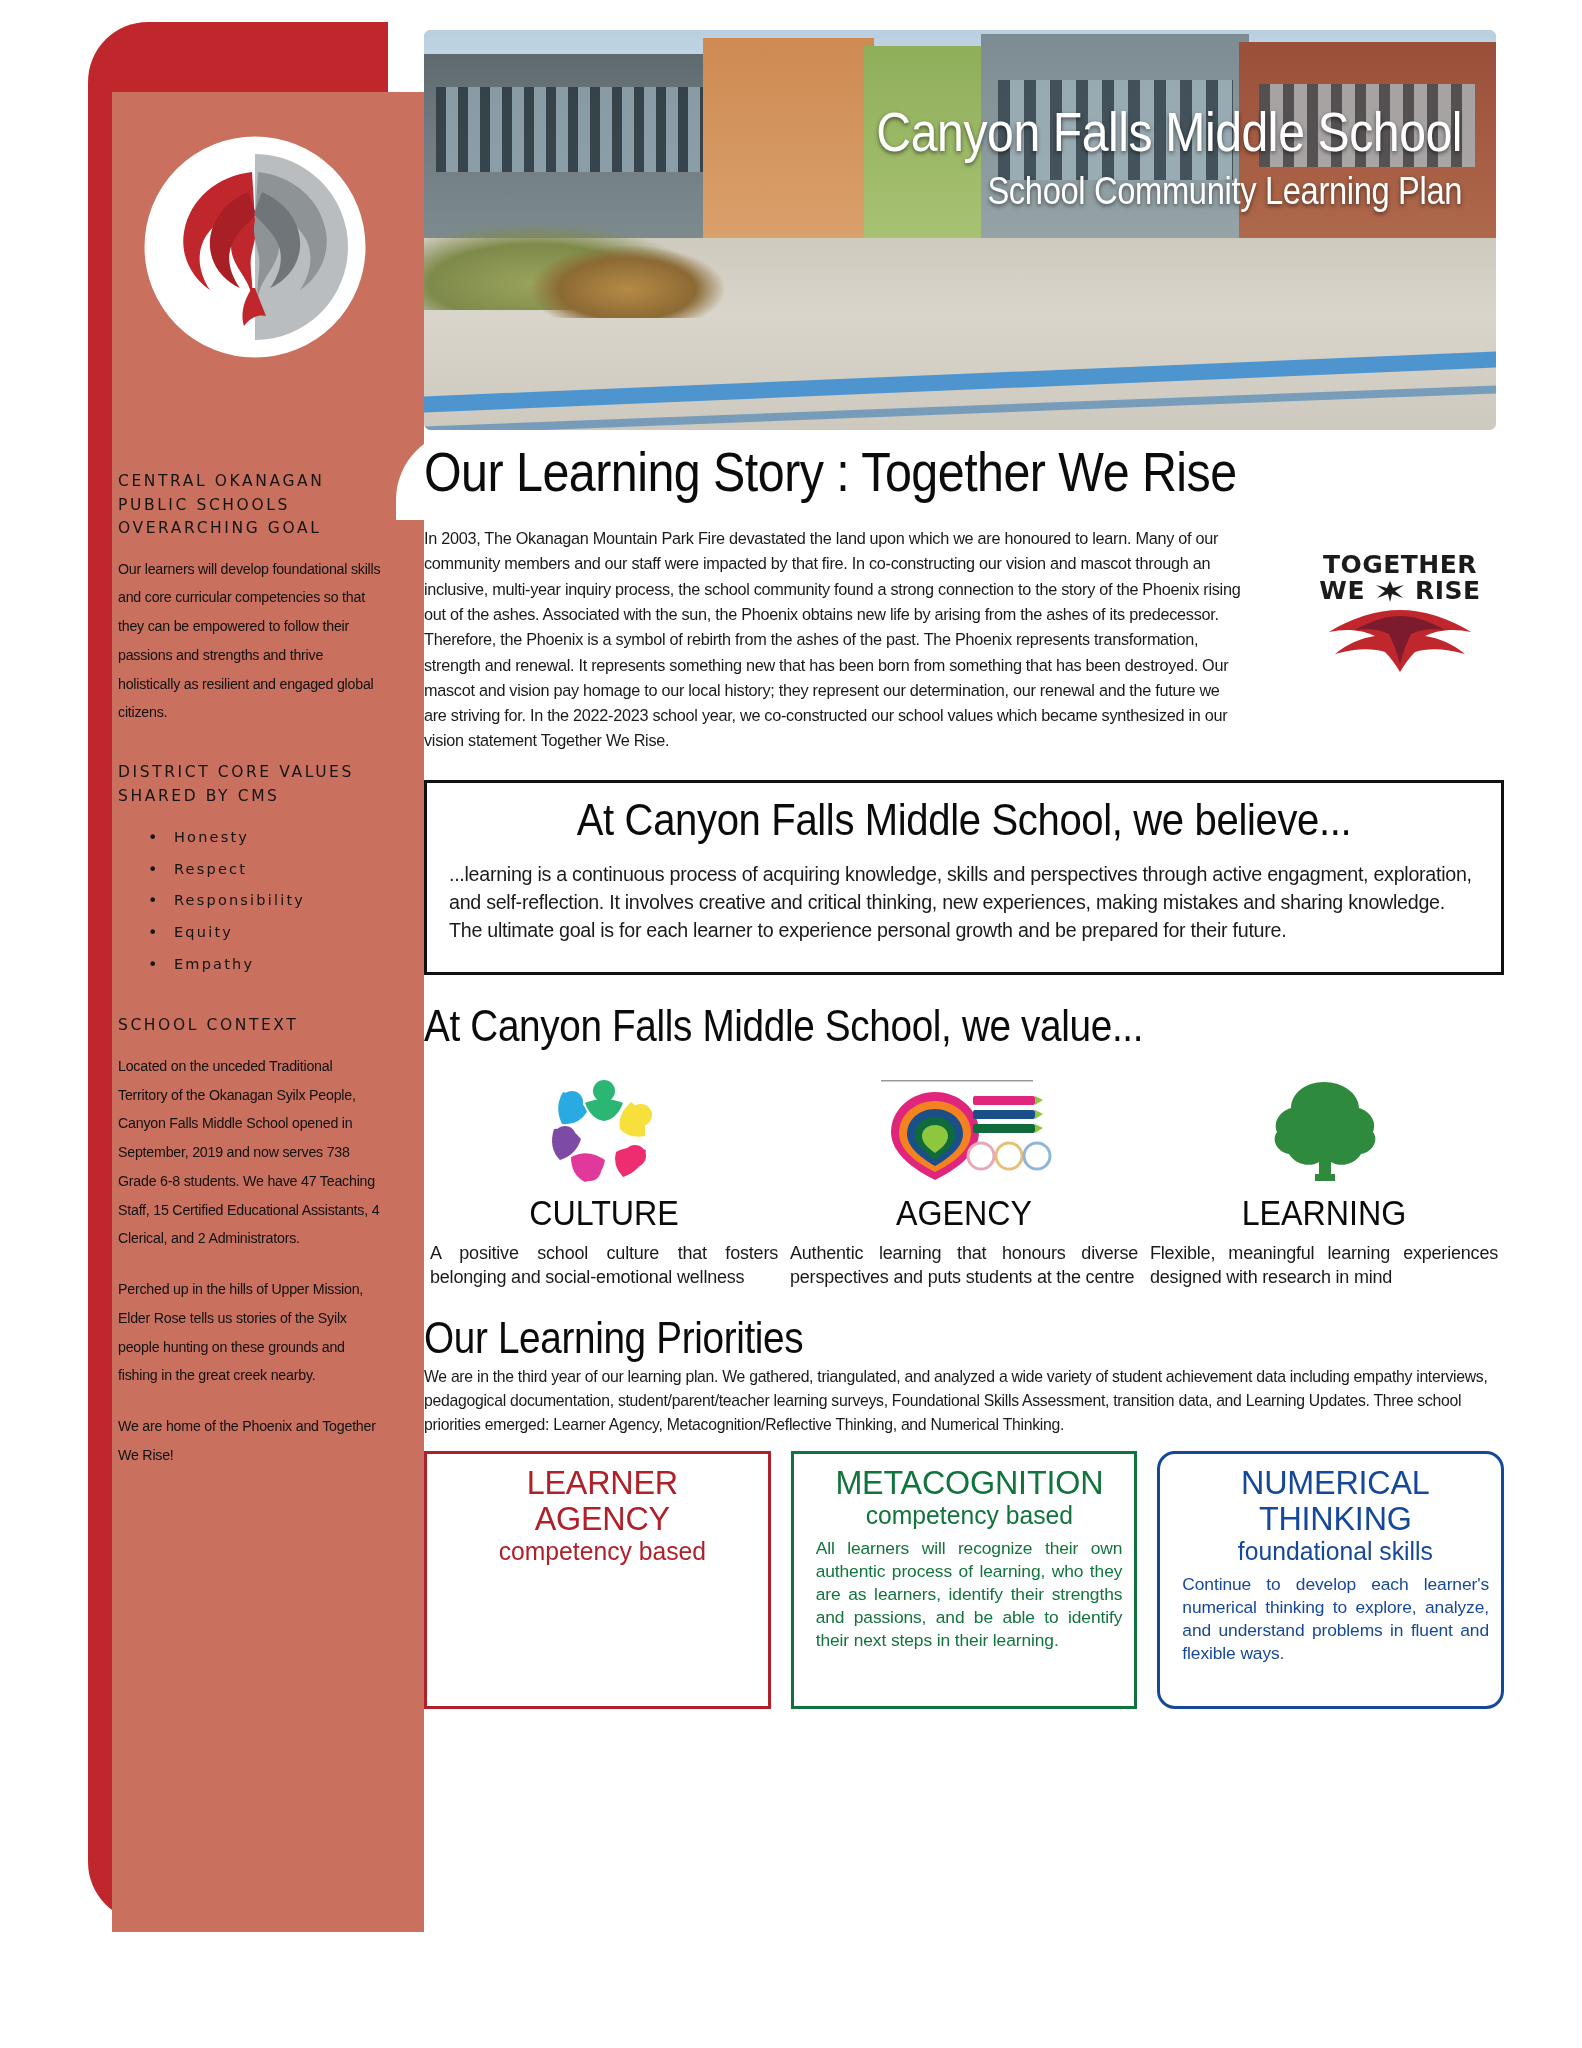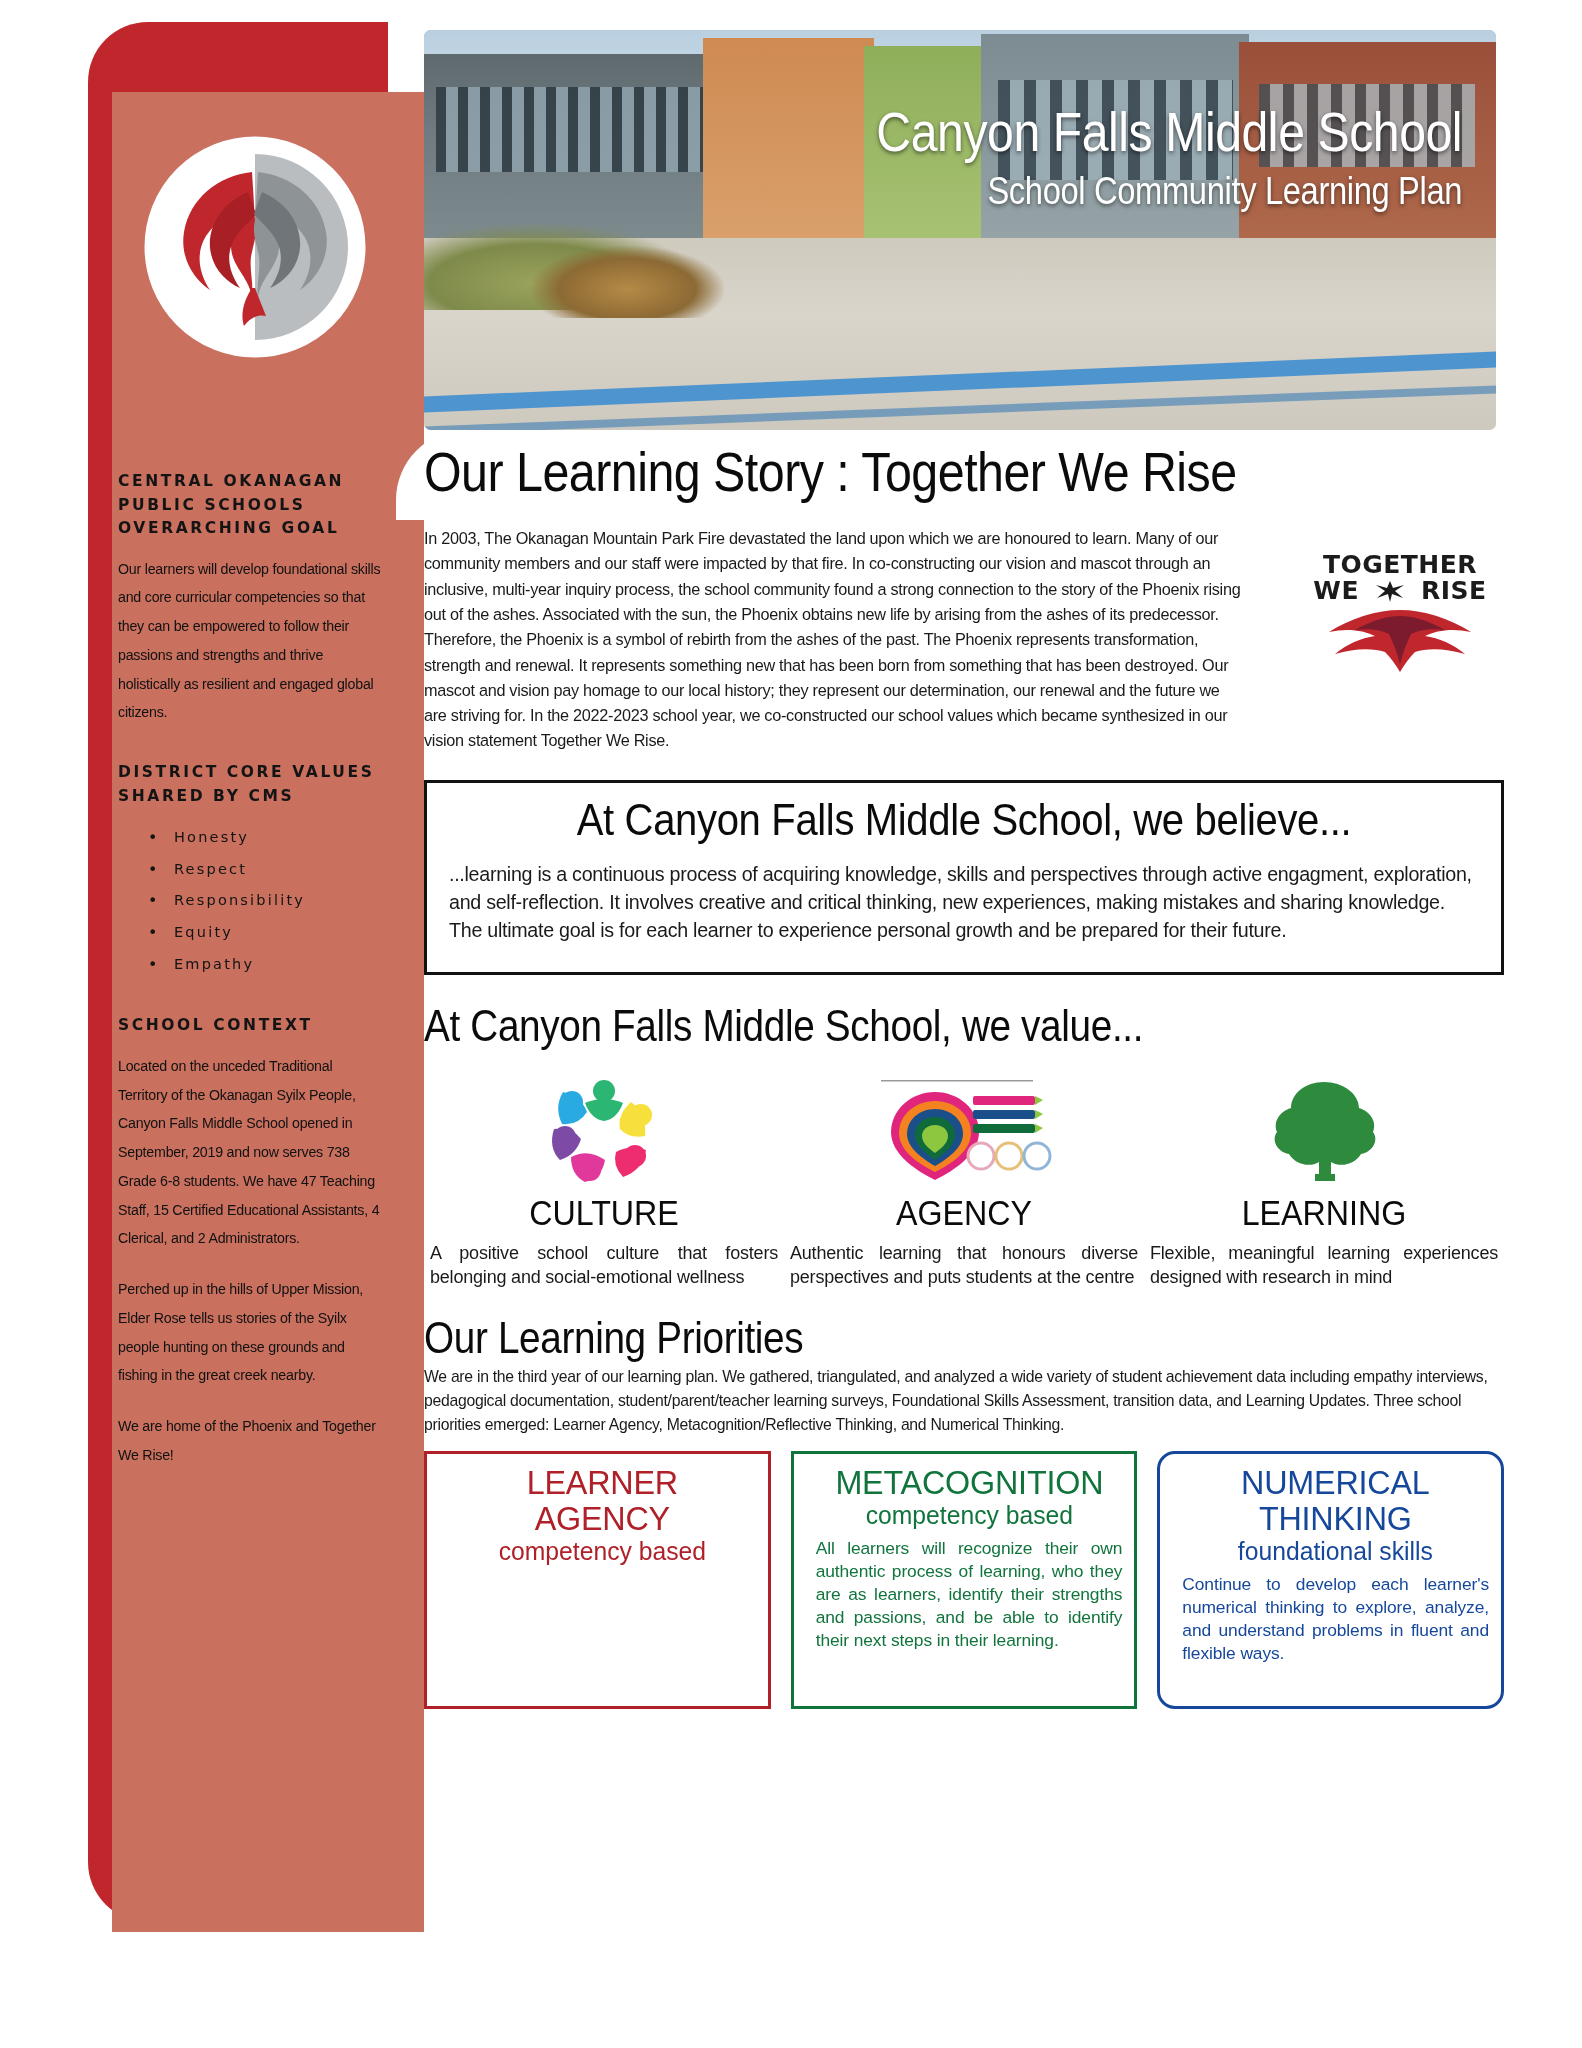--- a/index.html
+++ b/index.html
@@ -56,21 +56,21 @@
   .sidebar-content {
     position: absolute;
     left: 118px;
     top: 470px;
     width: 270px;
     padding-right: 8px;
   }
 
   .sb-heading {
     font-family: "DejaVu Sans", sans-serif;
-    font-weight: bold;
+    font-weight: normal;
     font-size: 15.5px;
     letter-spacing: 2.6px;
     color: #141414;
     line-height: 1.52;
     margin-bottom: 14px;
   }
 
   .sb-body {
     font-family: "Liberation Sans", sans-serif;
     font-size: 15.3px;
@@ -263,21 +263,21 @@
   }
   .twr-word {
     font-family: "DejaVu Sans", sans-serif;
     font-weight: bold;
     font-size: 25px;
     letter-spacing: 0.5px;
     color: #1b1b1b;
     line-height: 1.02;
   }
   .twr-row2 {
-    display: flex; align-items: flex-end; justify-content: center; gap: 14px;
+    display: flex; align-items: flex-end; justify-content: center; gap: 8px;
   }
   .twr-bird { width: 34px; height: 26px; }
 
   
   .believe-box {
     border: 3.5px solid #111111;
     margin-top: 26px;
     padding: 12px 22px 28px 22px;
   }
   .believe-title {

